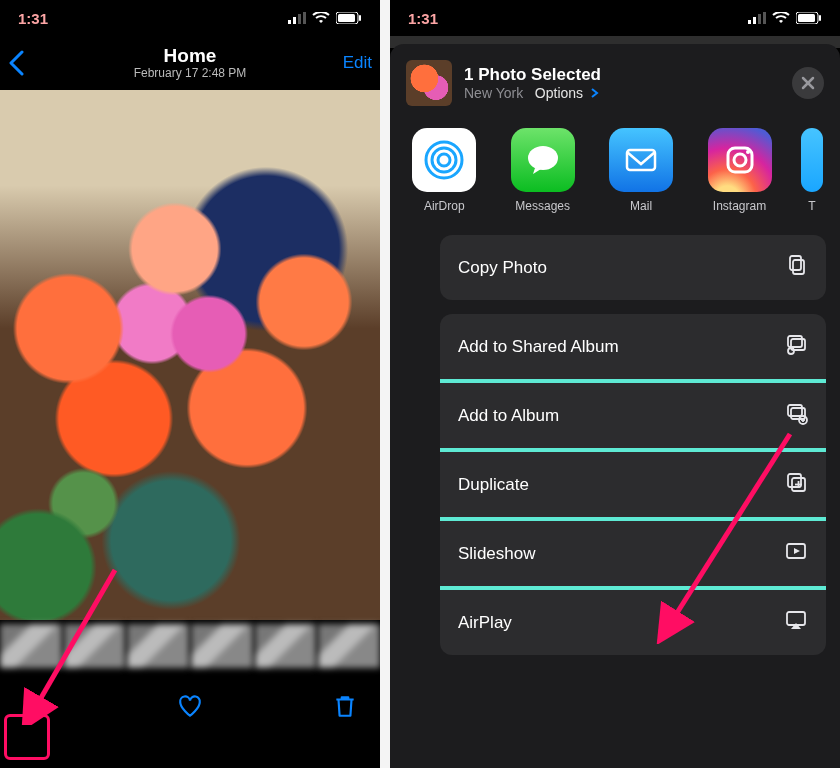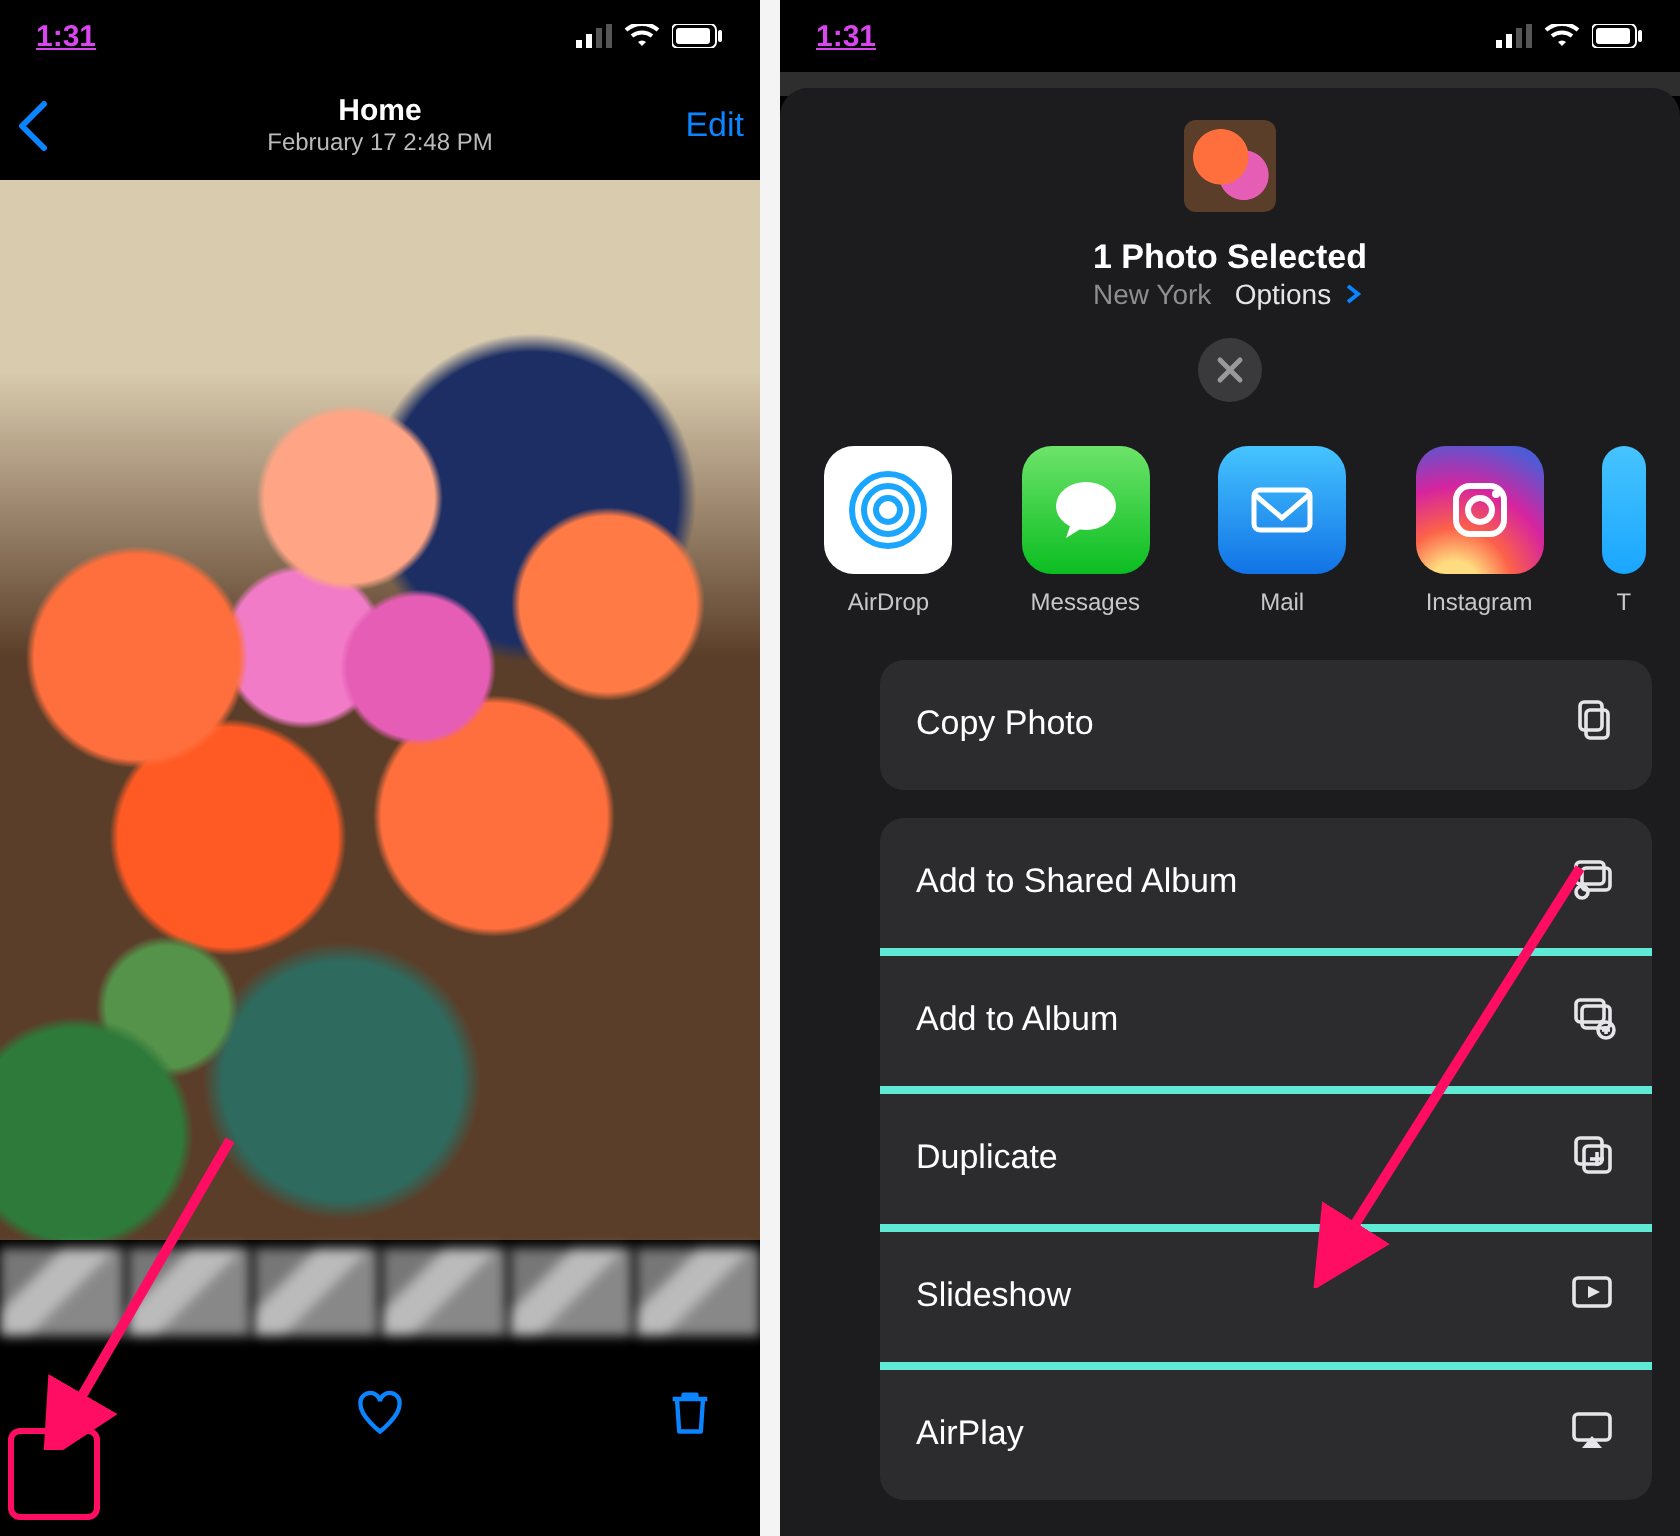--- a/index.html
+++ b/index.html
@@ -26,39 +26,38 @@
   .phone-left { left: 0; }
   .phone-right { left: 390px; width: 450px; }
 
   
   .status-bar {
     height: 36px;
     display: flex;
     justify-content: space-between;
     align-items: center;
     padding: 0 18px;
-    color: #d946ef;
+    color: #fca5a5;
     font-size: 15px;
     font-weight: 600;
-    text-decoration: underline;
   }
   .status-icons { display:flex; align-items:center; gap:6px; }
   .status-icons svg { display:block; }
 
   
   .nav {
     display:flex;
     align-items:center;
     height: 54px;
     padding: 0 8px;
     color:#fff;
   }
   .nav .back { color:#0a84ff; font-size:28px; width:40px; display:flex; justify-content:flex-start; cursor:pointer; }
   .nav .title-area { flex:1; text-align:center; line-height:1.15; }
-  .nav .title1 { font-size:15px; font-weight:600; color:#fff; }
+  .nav .title1 { font-size:19px; font-weight:600; color:#fff; }
   .nav .title2 { font-size:12px; color:#bbb; }
   .nav .edit { color:#0a84ff; font-size:17px; width:40px; text-align:right; cursor:pointer;}
 
   .photo-area {
     width:100%;
     height: 530px;
     background:#000;
     display:flex;
     align-items:center;
     justify-content:center;
@@ -142,21 +141,21 @@
       linear-gradient(#2e2e2e,#2e2e2e);
   }
   .sheet {
     position:absolute; top:44px; left:0; right:0; bottom:0;
     background:#1c1c1e;
     border-radius:14px 14px 0 0;
     padding: 14px 14px 0 14px;
     color:#fff;
     overflow:hidden;
   }
-  .sheet-header { display:flex; align-items:center; gap:12px; margin:2px 2px 14px 2px;flex-direction:column;}
+  .sheet-header { display:flex; align-items:center; gap:12px; margin:2px 2px 14px 2px;}
   .sheet-thumb {
     width:46px; height:46px; border-radius:6px;
     background:
       radial-gradient(circle at 40% 40%, #ff6f3d 0 35%, transparent 36%),
       radial-gradient(circle at 65% 60%, #e65db5 0 30%, transparent 31%),
       #5b3e29;
   }
   .sheet-title-block { flex:1; line-height:1.25; }
   .sheet-title { font-size:17px; font-weight:600; }
   .sheet-sub { font-size:14px; color:#8e8e93; }

